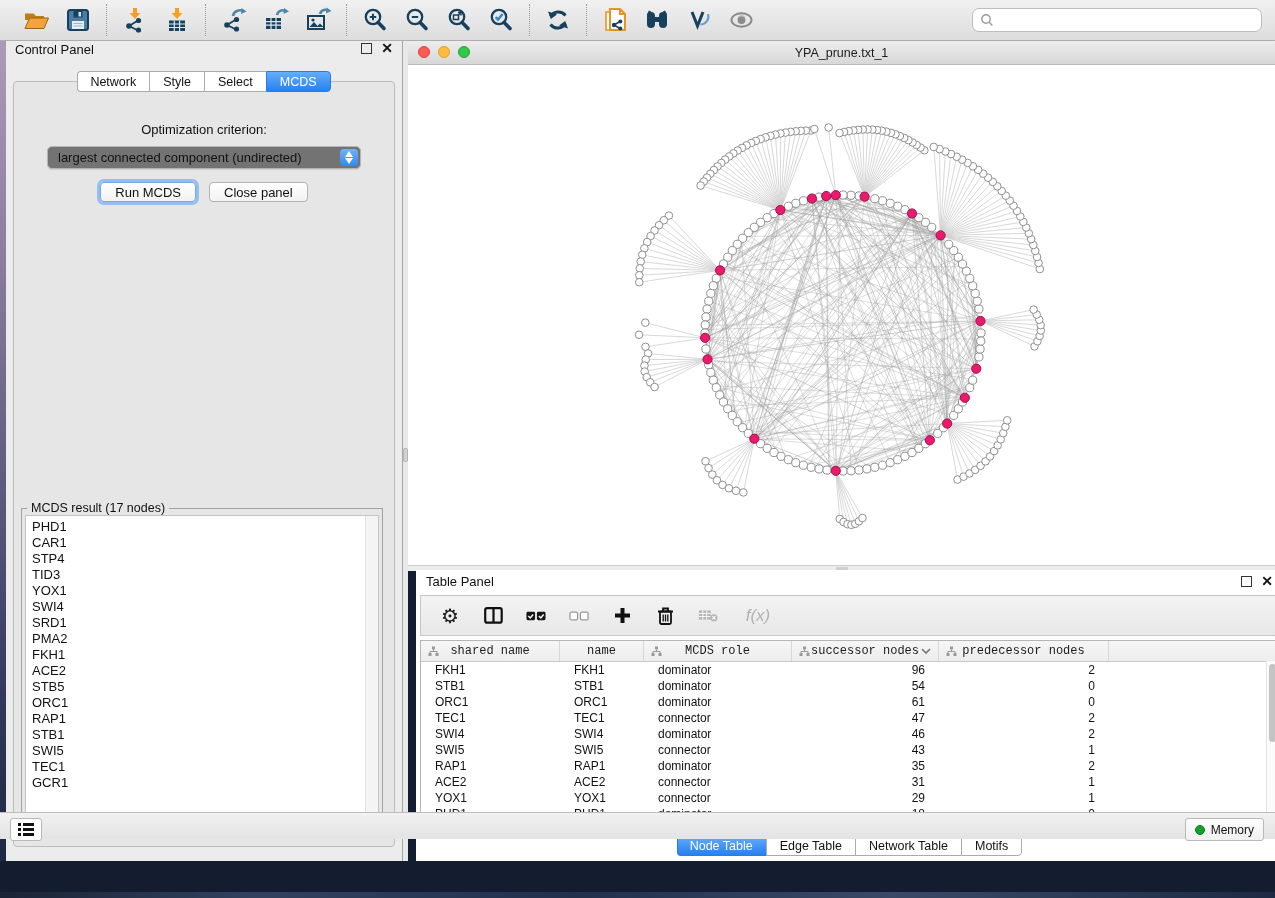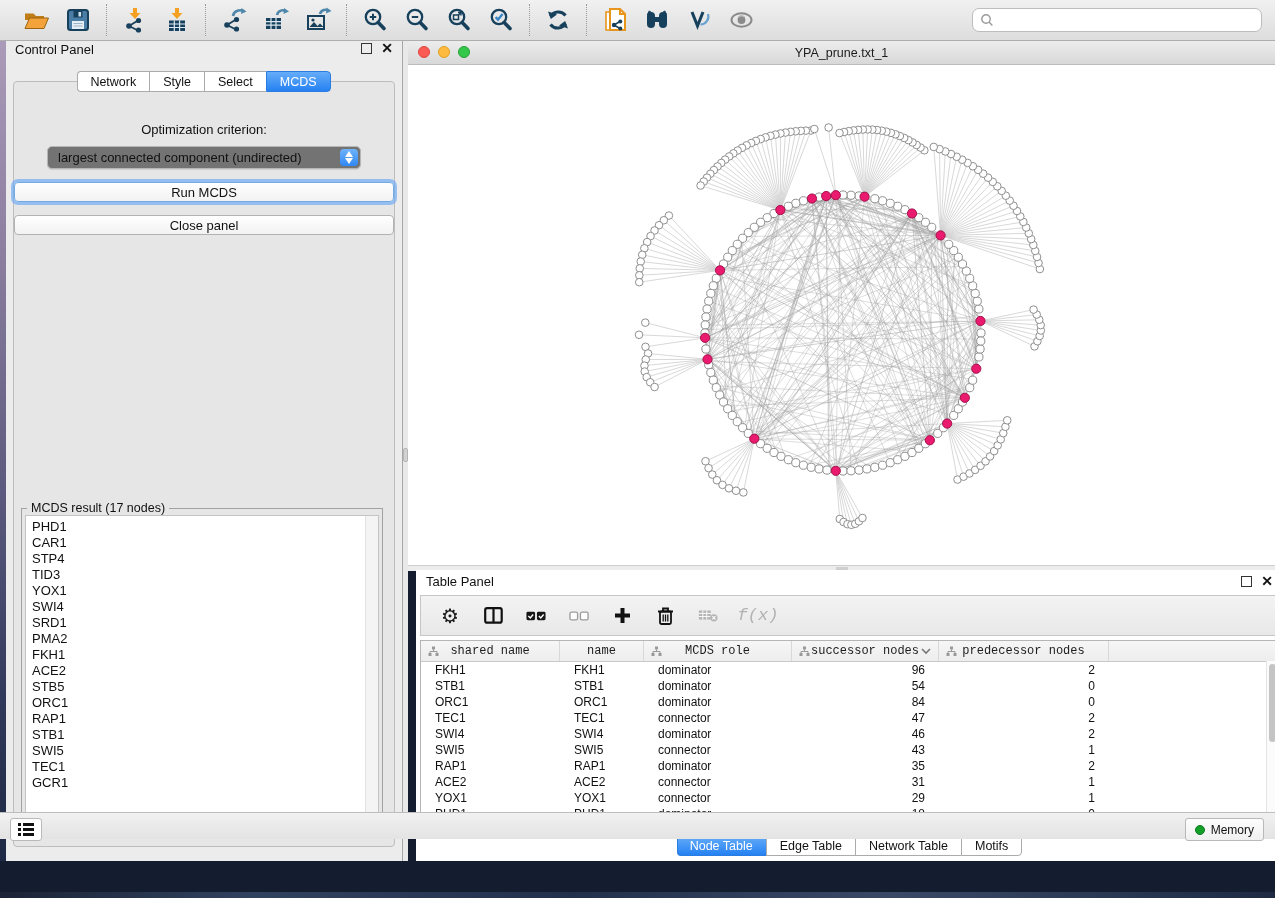--- a/index.html
+++ b/index.html
@@ -35,21 +35,21 @@
   .seg-tab.active{background:linear-gradient(#66adf9,#2581f2);border-color:#2a7ce0;color:#fff;}
   .cp-content{position:absolute;left:7px;right:7px;top:40px;bottom:14px;background:#e6e6e6;
     border:1px solid #bdbdbd;border-radius:4px;}
   .opt-label{margin-top:40px;text-align:center;font-size:13px;}
   .opt-select{position:relative;margin:9px auto 0;width:314px;height:23px;background:#737373;
     border:1px solid #b6b6b6;border-radius:5px;box-shadow:0 1px 1px rgba(0,0,0,.1);
     display:flex;align-items:center;font-size:13px;padding-left:10px;box-sizing:border-box;}
   .opt-stepper{position:absolute;right:2px;top:2px;width:18px;height:17px;border-radius:4px;
     background:linear-gradient(#6fb3fa,#2f88f5);display:flex;flex-direction:column;
     align-items:center;justify-content:center;gap:1px;}
-  .btn-row{display:flex;justify-content:center;gap:13px;margin-top:13px;flex-direction:column;}
+  .btn-row{display:flex;justify-content:center;gap:13px;margin-top:13px;}
   .mac-btn{height:20px;padding:0 14px;background:linear-gradient(#ffffff,#f2f2f2);
     border:1px solid #b3b3b3;border-radius:4px;font-size:13px;font-family:inherit;color:#111;}
   .mac-btn.focused{box-shadow:0 0 0 3px rgba(108,168,244,.65);border-color:#74a9e8;}
   .result-group{position:absolute;left:7px;right:11px;top:426px;bottom:22px;
     border:1px solid #a2a2a2;background:#e6e6e6;}
   .result-title{position:absolute;top:-8px;left:5px;background:#e6e6e6;padding:0 4px;font-size:12.5px;}
   .result-list{position:absolute;left:3px;right:3px;top:6px;bottom:3px;background:#fff;
     border:1px solid #c4c4c4;overflow:hidden;}
   .result-list .scroll-track{position:absolute;right:0;top:0;bottom:0;width:12px;
     background:#f4f4f4;border-left:1px solid #e2e2e2;}
@@ -73,21 +73,21 @@
   .net-canvas{position:absolute;left:0;top:24px;right:0;bottom:0;background:#fff;}
   .net-canvas svg{position:absolute;inset:0;}
   
   .table-panel{position:absolute;left:416px;top:570px;width:867px;height:291px;background:#ffffff;}
   .tp-titlebar{height:22px;display:flex;align-items:center;padding:0 10px;font-size:13px;}
   .tp-toolbar{position:absolute;left:4px;right:4px;top:25px;height:41px;box-sizing:border-box;
     background:linear-gradient(#f3f3f3,#e8e8e8);border:1px solid #c6c6c6;
     display:flex;align-items:center;gap:23px;padding:0 19px;}
   .tp-icon{display:flex;align-items:center;justify-content:center;width:20px;height:20px;}
   .gear-glyph{font-size:20px;color:#1b1b1b;line-height:20px;}
-  .fx-glyph{font-family:Liberation Mono, monospace;font-style:italic;font-size:17px;color:#b2b2b2;}
+  .fx-glyph{font-family:Liberation Sans, sans-serif;font-style:italic;font-size:17px;color:#b2b2b2;}
   .tp-table{position:absolute;left:4px;right:4px;top:70px;height:190px;background:#fff;
     border:1px solid #b5b5b5;box-sizing:border-box;overflow:hidden;}
   .thead,.trow{display:grid;grid-template-columns:139px 84px 148px 147px 170px 1fr;}
   .thead{height:20px;background:linear-gradient(#f6f6f6,#ededed);border-bottom:1px solid #c9c9c9;}
   .th{position:relative;display:flex;align-items:center;justify-content:center;
     font-size:12px;color:#1c1c1c;border-right:1px solid #d8d8d8;font-family:Liberation Mono, monospace;}
   .th:last-child{border-right:none;}
   .th .hicon{position:absolute;left:7px;top:5px;}
   .th .sort{position:absolute;right:7px;top:7px;}
   .trow{height:16px;}
@@ -1154,21 +1154,21 @@
           <div class="td">STB1</div>
           <div class="td">dominator</div>
           <div class="td num">54</div>
           <div class="td num">0</div>
           <div class="td"></div>
         </div>
         <div class="trow">
           <div class="td">ORC1</div>
           <div class="td">ORC1</div>
           <div class="td">dominator</div>
-          <div class="td num">84</div>
+          <div class="td num">61</div>
           <div class="td num">0</div>
           <div class="td"></div>
         </div>
         <div class="trow">
           <div class="td">TEC1</div>
           <div class="td">TEC1</div>
           <div class="td">connector</div>
           <div class="td num">47</div>
           <div class="td num">2</div>
           <div class="td"></div>

